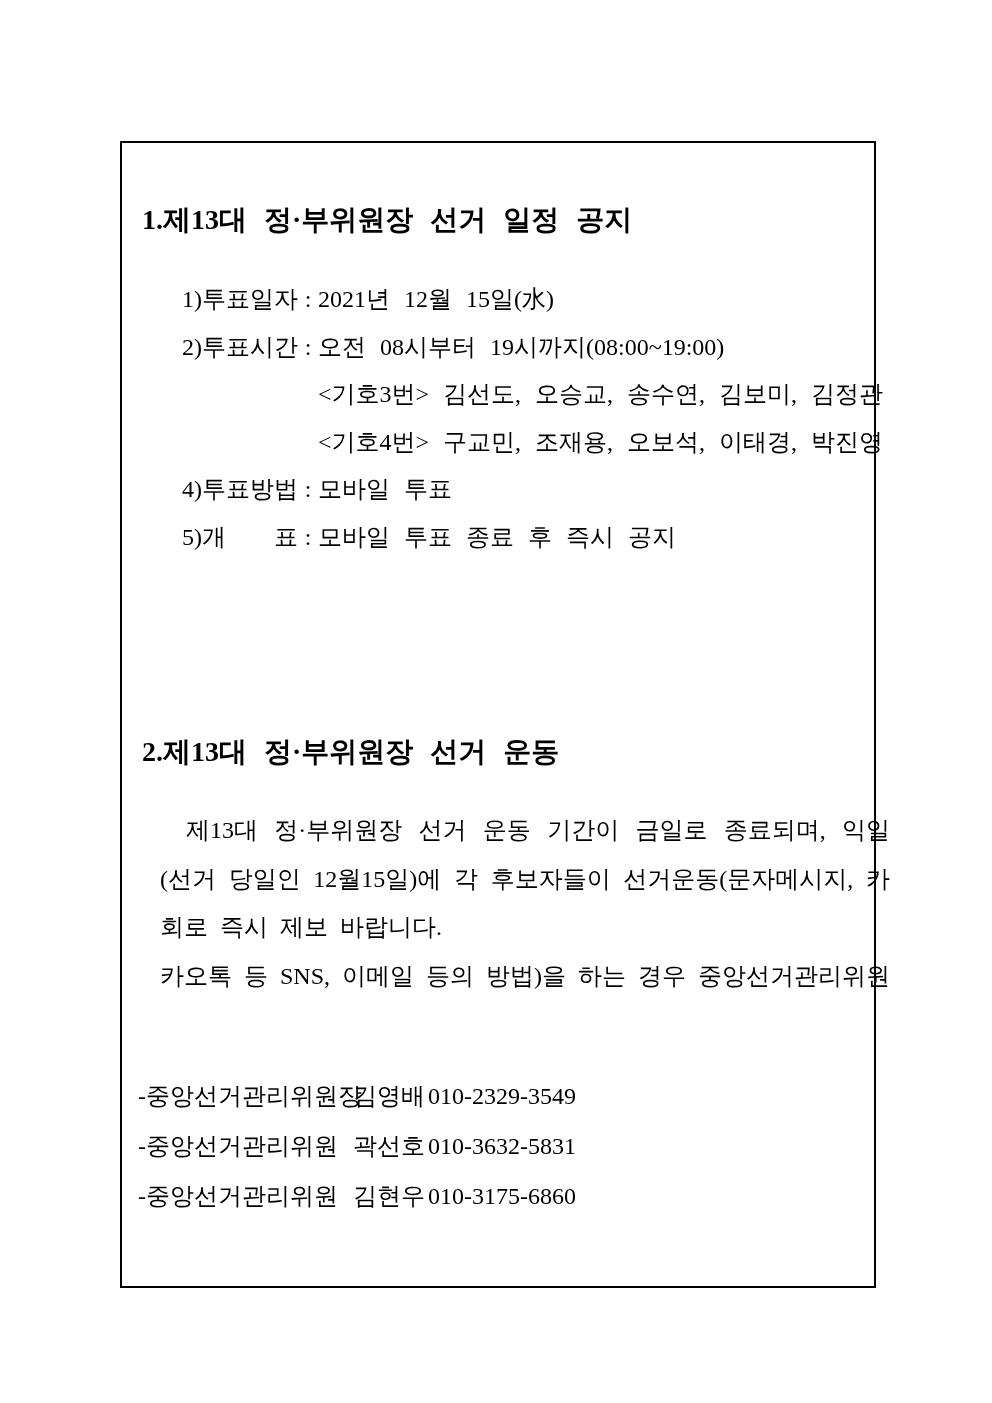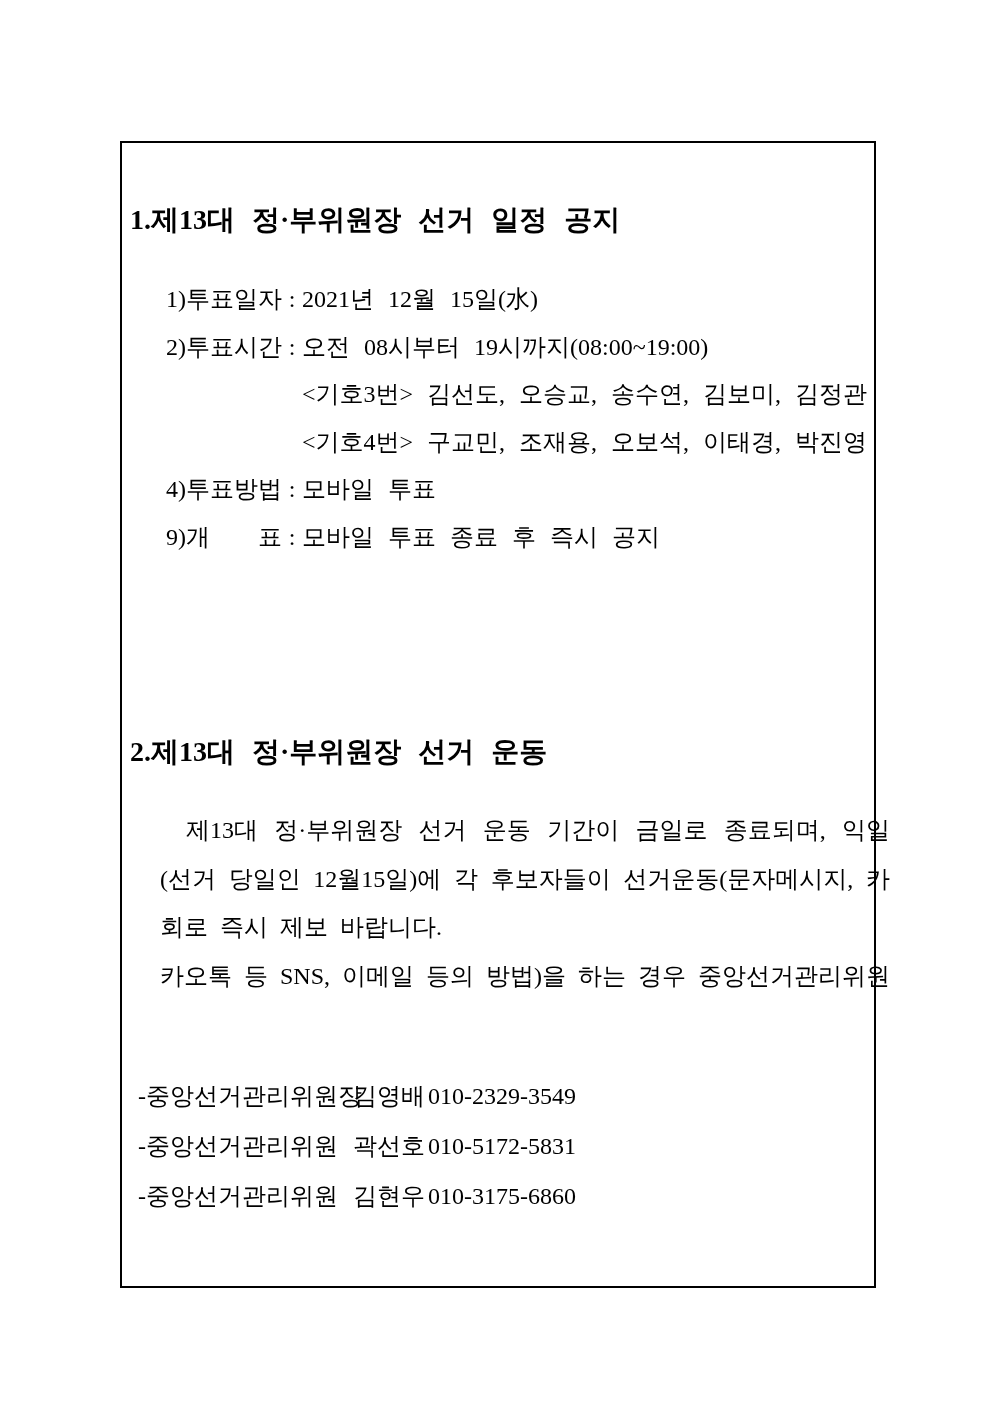--- a/index.html
+++ b/index.html
@@ -19,33 +19,33 @@
   .doc-border {
     position: absolute;
     left: 120px;
     top: 141px;
     width: 752px;
     height: 1143px;
     border: 2px solid #000000;
   }
   .heading {
     position: absolute;
-    left: 8px;
+    left: 20px;
     font-size: 28px;
     font-weight: bold;
     letter-spacing: 0px;
     word-spacing: 10px;
     white-space: nowrap;
   }
   .heading1 { top: 58px; }
   .heading2 { top: 590px; }
 
   .schedule-list {
     position: absolute;
-    left: 44px;
+    left: 60px;
     top: 133px;
     font-size: 24px;
     line-height: 47.5px;
     white-space: nowrap;
   }
   .sched-row { height: 47.5px; }
   .row-label {
     display: inline-block;
     width: 116px;
     text-align: justify;
@@ -120,39 +120,39 @@
       <div class="sched-row">
         <span class="row-label"></span><span class="row-colon"></span><span class="row-value">&lt;기호3번&gt; 김선도, 오승교, 송수연, 김보미, 김정관</span>
       </div>
       <div class="sched-row">
         <span class="row-label"></span><span class="row-colon"></span><span class="row-value">&lt;기호4번&gt; 구교민, 조재용, 오보석, 이태경, 박진영</span>
       </div>
       <div class="sched-row">
         <span class="row-label">4)투표방법</span><span class="row-colon">:</span><span class="row-value">모바일 투표</span>
       </div>
       <div class="sched-row">
-        <span class="row-label">9)개 표</span><span class="row-colon">:</span><span class="row-value">모바일 투표 종료 후 즉시 공지</span>
+        <span class="row-label">5)개 표</span><span class="row-colon">:</span><span class="row-value">모바일 투표 종료 후 즉시 공지</span>
       </div>
     </div>
 
     <div class="heading heading2">2.제13대 정·부위원장 선거 운동</div>
 
     <div class="paragraph">
       <div class="para-line first">제13대 정·부위원장 선거 운동 기간이 금일로 종료되며, 익일</div>
       <div class="para-line">(선거 당일인 12월15일)에 각 후보자들이 선거운동(문자메시지, 카</div>
       <div class="para-line last">회로 즉시 제보 바랍니다.</div>
       <div class="para-line">카오톡 등 SNS, 이메일 등의 방법)을 하는 경우 중앙선거관리위원</div>
     </div>
 
     <div class="contacts">
       <div class="contact-row">
         <span class="contact-role">-중앙선거관리위원장</span><span class="contact-name">김영배</span><span class="contact-phone">010-2329-3549</span>
       </div>
       <div class="contact-row">
-        <span class="contact-role">-중앙선거관리위원</span><span class="contact-name">곽선호</span><span class="contact-phone">010-5172-5831</span>
+        <span class="contact-role">-중앙선거관리위원</span><span class="contact-name">곽선호</span><span class="contact-phone">010-3632-5831</span>
       </div>
       <div class="contact-row">
         <span class="contact-role">-중앙선거관리위원</span><span class="contact-name">김현우</span><span class="contact-phone">010-3175-6860</span>
       </div>
     </div>
 
   </div>
 </div>
 
 </body></html>

